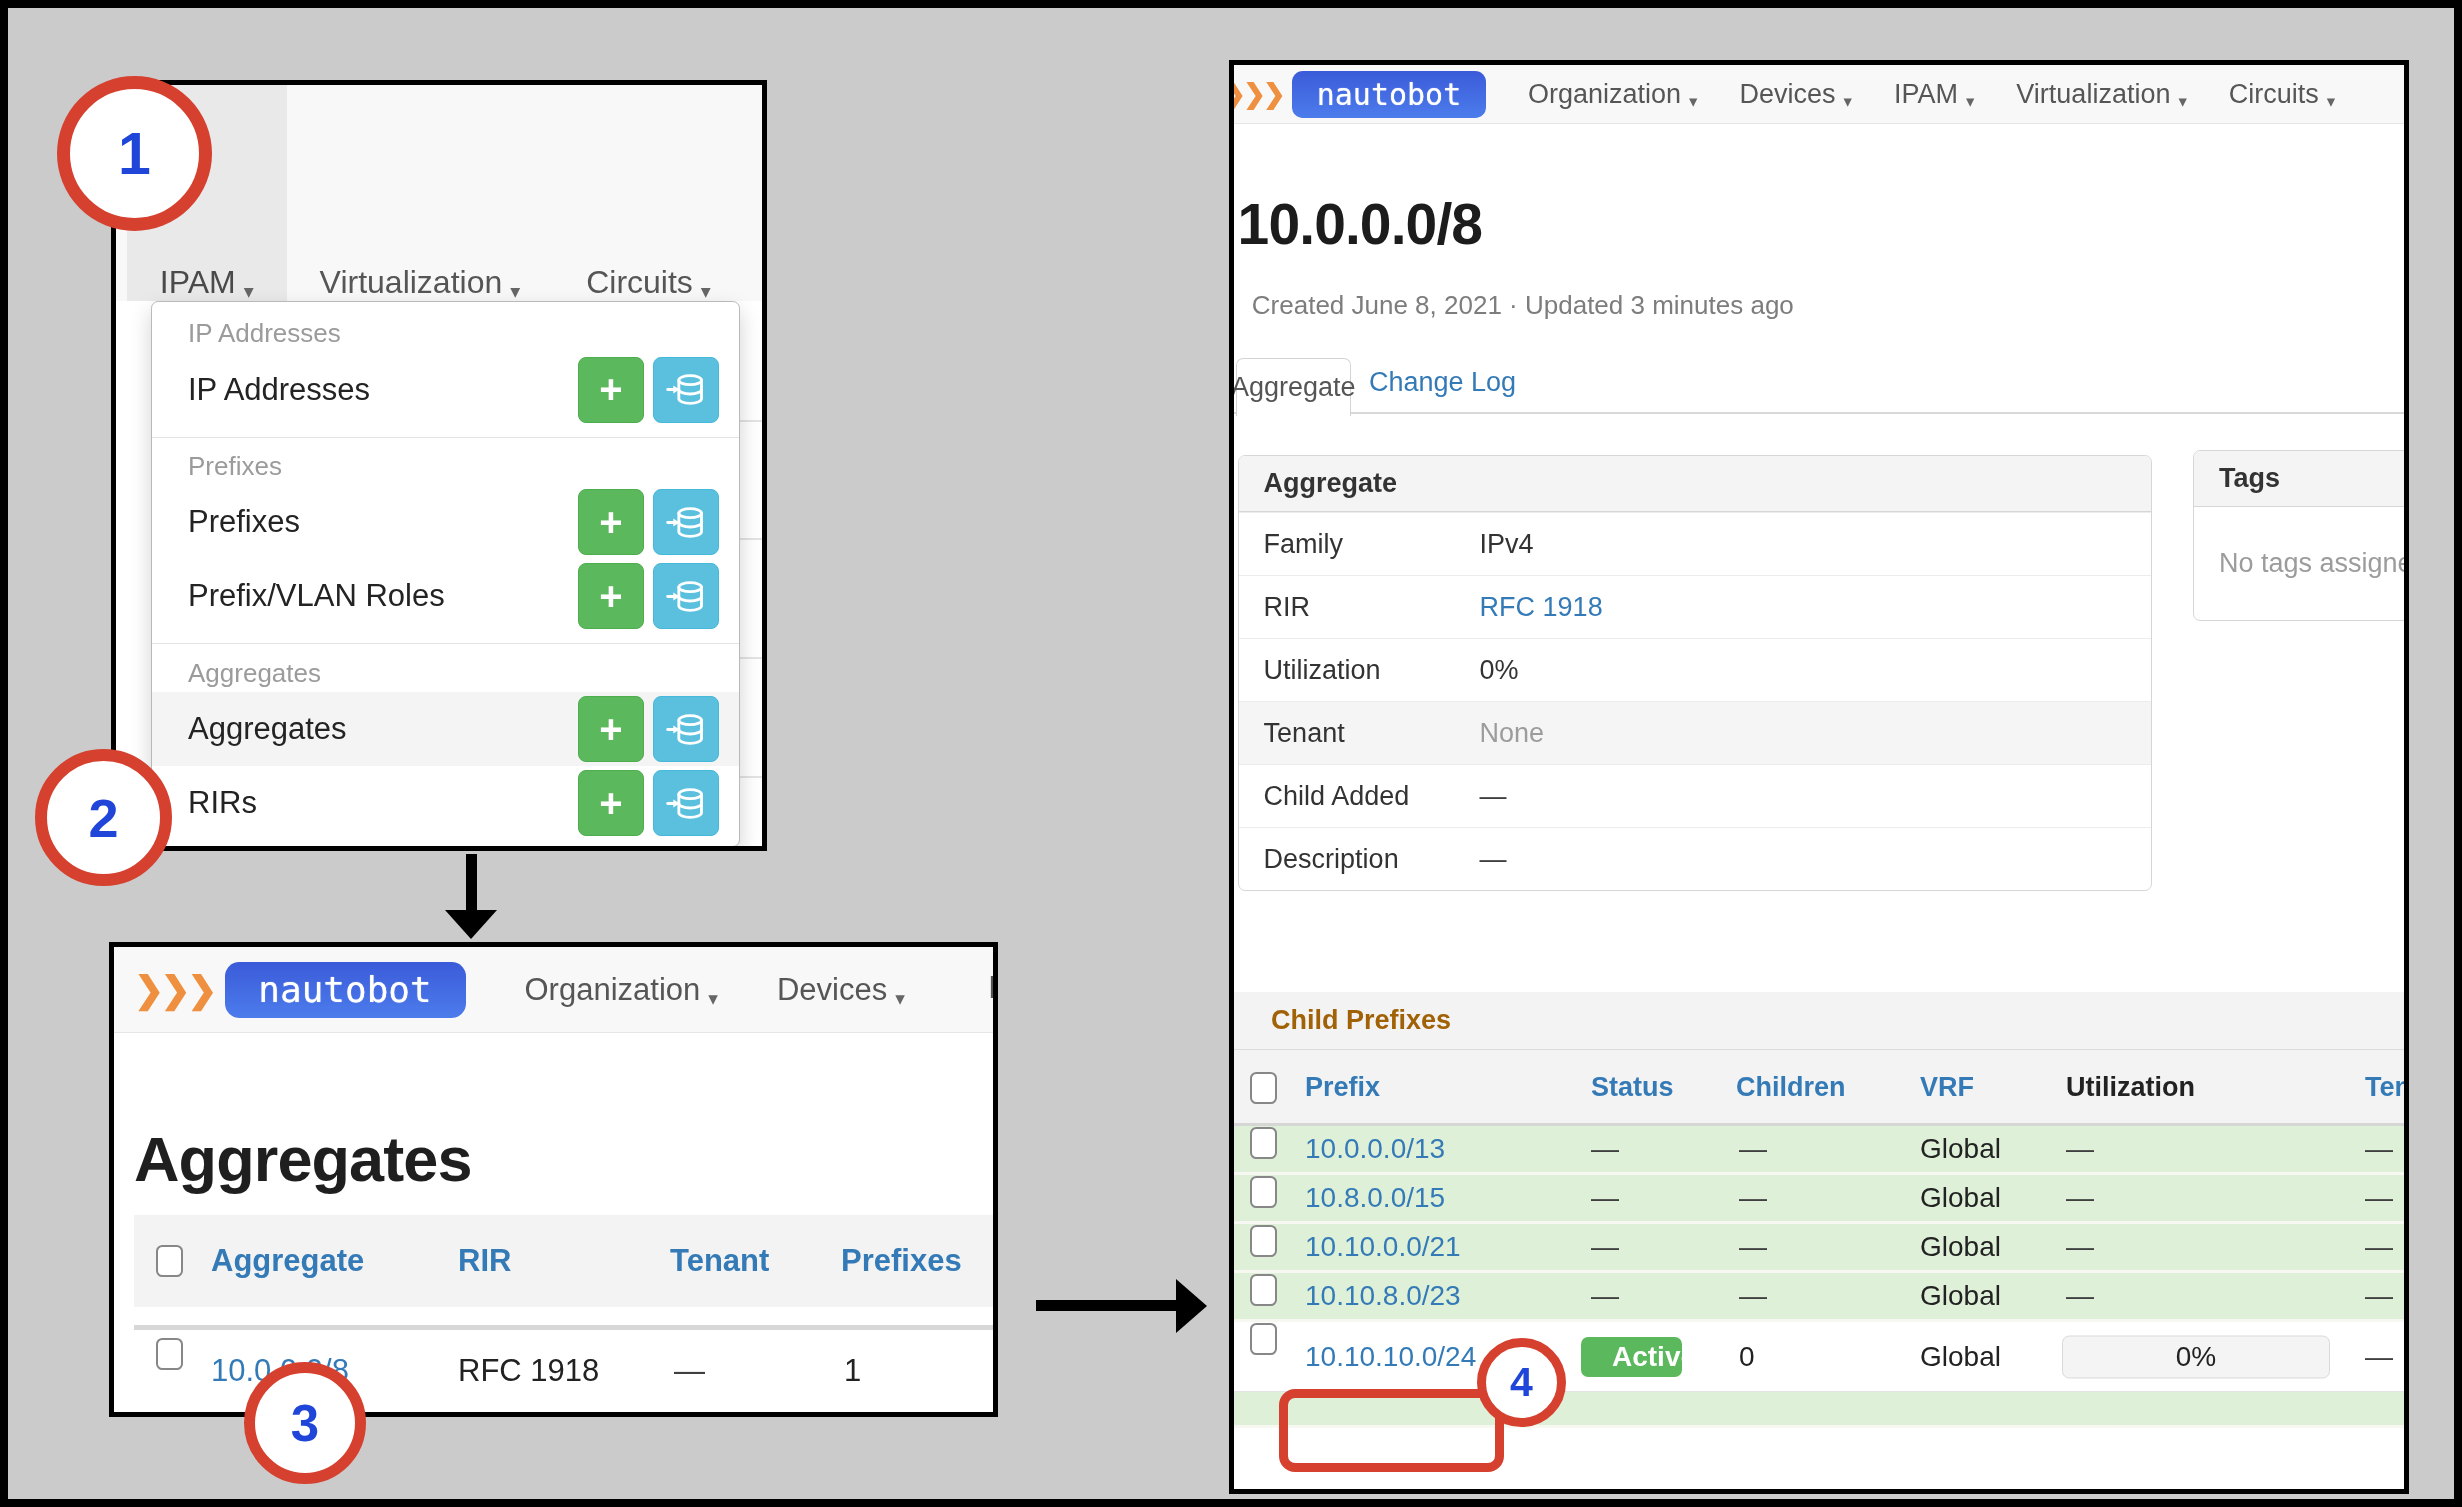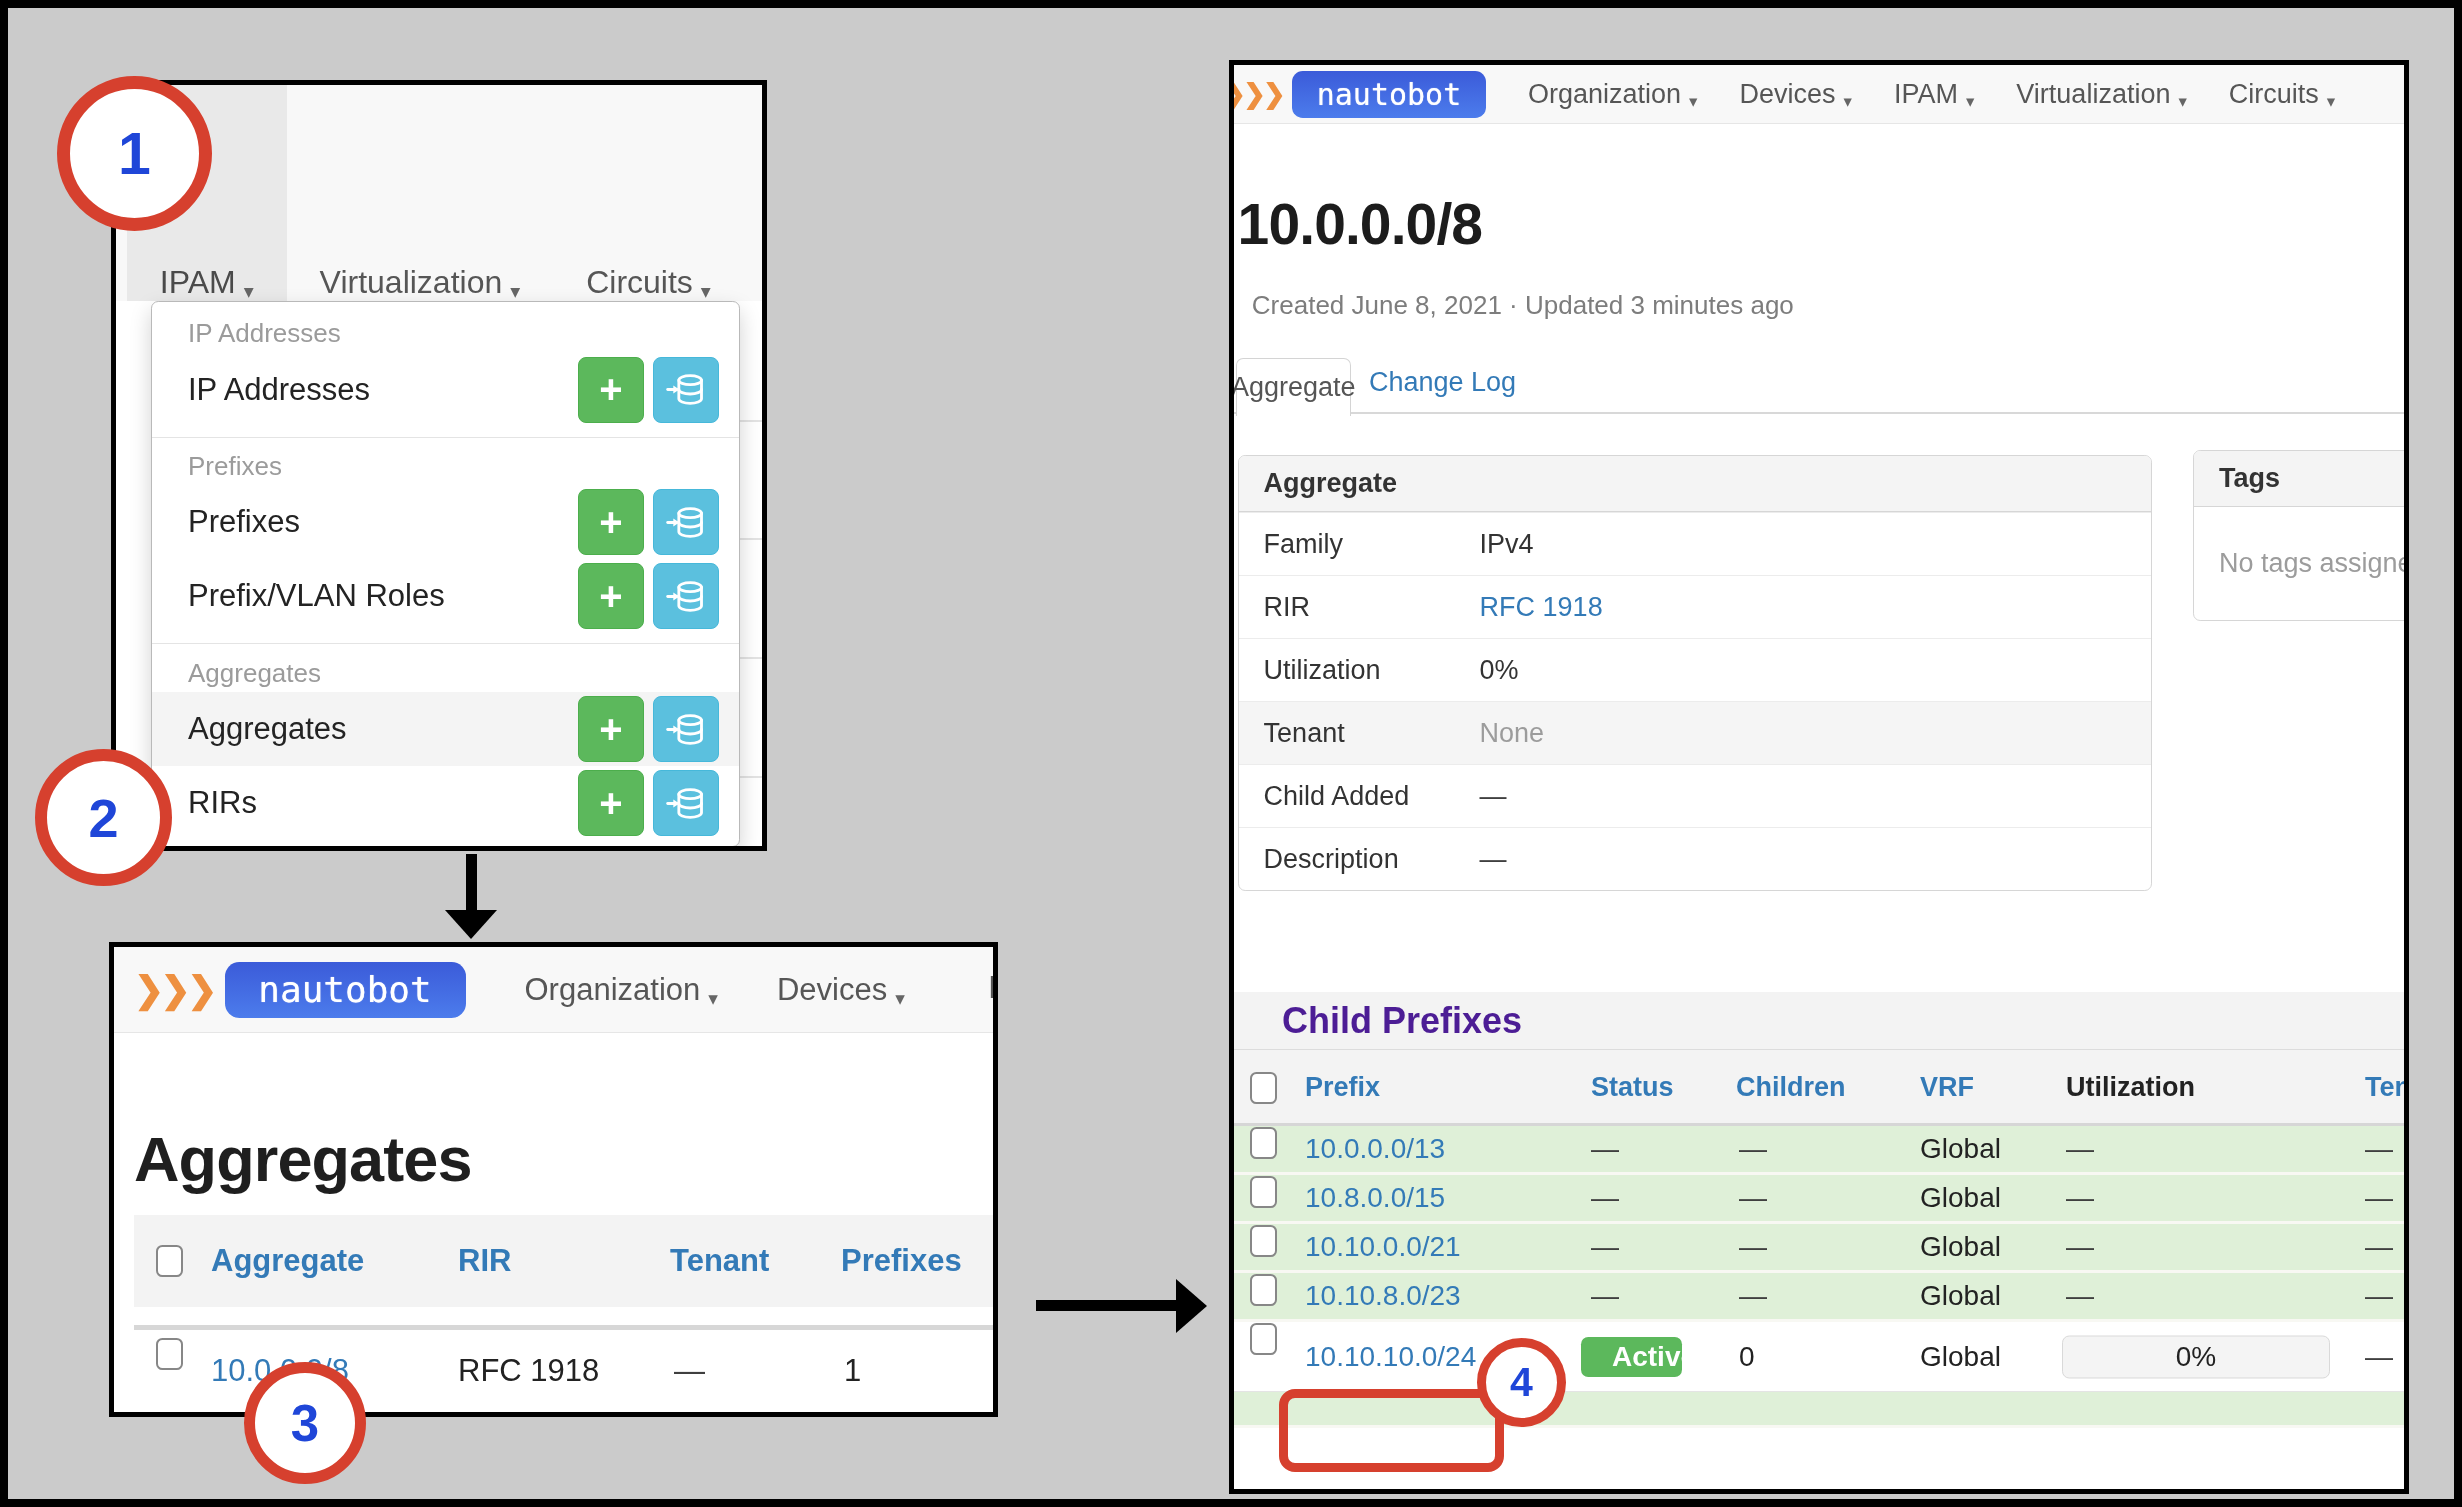--- a/index.html
+++ b/index.html
@@ -74,21 +74,21 @@
   .agg-row{position:relative;height:63px;border-top:0.9px solid #ececec;display:flex;align-items:center;font-size:27px;color:#333;}
   .agg-row:first-of-type{border-top:none;}
   .agg-row .al{padding-left:25px;}
   .agg-row .av{position:absolute;left:241px;}
   .agg-row.shaded{background:#f5f5f5;}
   .muted{color:#9c9c9c;}
   .tags-card{left:959px;top:385px;width:279px;}
   .tags-body{height:113px;display:flex;align-items:center;padding-left:25px;font-size:27px;color:#9c9c9c;white-space:nowrap;}
 
   .cp{position:absolute;left:0;right:0;top:927px;}
-  .cp-strip{height:58px;background:#f3f3f3;border-bottom:1.8px solid #dcdcdc;display:flex;align-items:center;padding-left:48px;font-size:36px;font-weight:700;color:#4c1d95;}
+  .cp-strip{height:58px;background:#f3f3f3;border-bottom:1.8px solid #dcdcdc;display:flex;align-items:center;padding-left:37px;font-size:27px;font-weight:700;color:#a16207;}
   .cp-head{position:relative;height:76px;background:#f3f3f3;border-bottom:3.6px solid #d6d6d6;}
   .cp-head .th{position:absolute;top:50%;transform:translateY(-50%);font-size:27px;font-weight:700;color:var(--link-blue);}
   .cp-head .th.plain{color:#222;}
   .cp-head .cb{position:absolute;left:16px;top:21.6px;}
   .cpr{position:relative;height:67px;}
   .cpr.green{background:var(--green-row);border-bottom:3.6px solid #f8f8f3;height:49px;}
   .cpr.white{height:70px;background:#fff;border-bottom:1.8px solid #e4e4e4;}
   .cpr .cb{position:absolute;left:16px;top:17px;}
   .cpr span{position:absolute;top:50%;transform:translateY(-50%);font-size:28px;}
   .c-prefix{left:71px;}  .c-status{left:357px;} .c-children{left:505px;} .c-vrf{left:686px;color:#222;}

